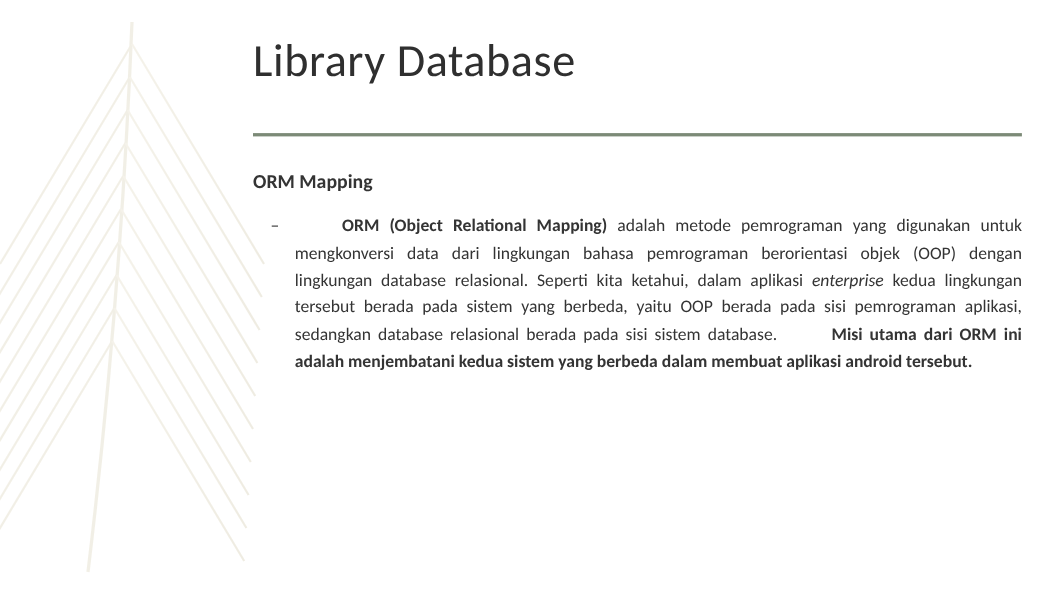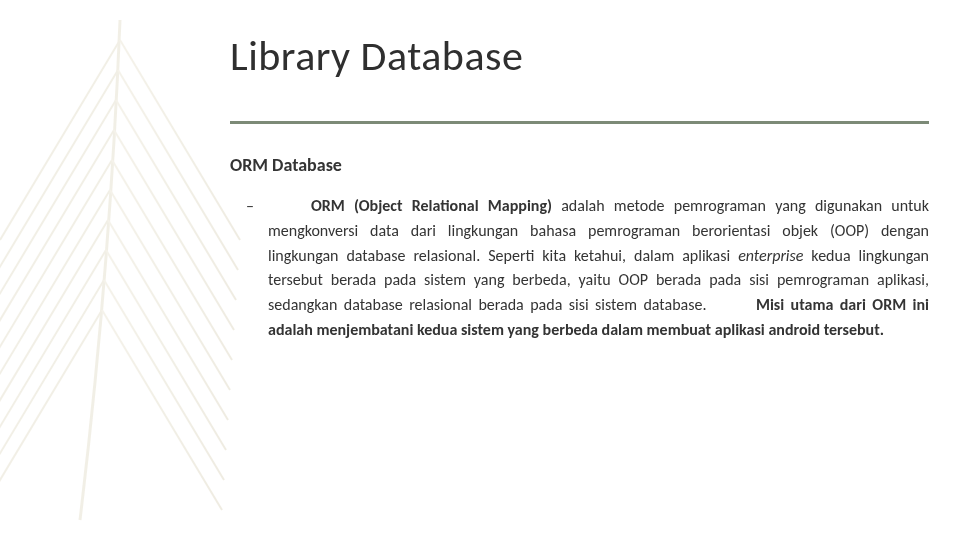--- a/index.html
+++ b/index.html
@@ -97,19 +97,19 @@
     <path d="M148 210 Q 208 310 268 410"></path>
     <path d="M146 240 Q 206 340 266 440"></path>
     <path d="M144 270 Q 204 370 264 470"></path>
     <path d="M142 300 Q 202 400 262 500"></path>
   </g>
 </svg>
 
 <div class="content">
   <h1 class="title">Library Database</h1>
   <hr class="divider">
-  <div class="sub-heading">ORM Database</div>
+  <div class="sub-heading">ORM Mapping</div>
   <ul class="body-list">
     <li>
       <span class="b1">ORM (Object Relational Mapping)</span><span> adalah metode pemrograman yang digunakan untuk mengkonversi data dari lingkungan bahasa pemrograman berorientasi objek (OOP) dengan lingkungan database relasional. Seperti kita ketahui, dalam aplikasi </span><span class="it">enterprise</span><span> kedua lingkungan tersebut berada pada sistem yang berbeda, yaitu OOP berada pada sisi pemrograman aplikasi, sedangkan database relasional berada pada sisi sistem database. </span><span class="b1">Misi utama dari ORM ini adalah menjembatani kedua sistem yang berbeda dalam membuat aplikasi android tersebut.</span>
     </li>
   </ul>
 </div>
 
 </body></html>

